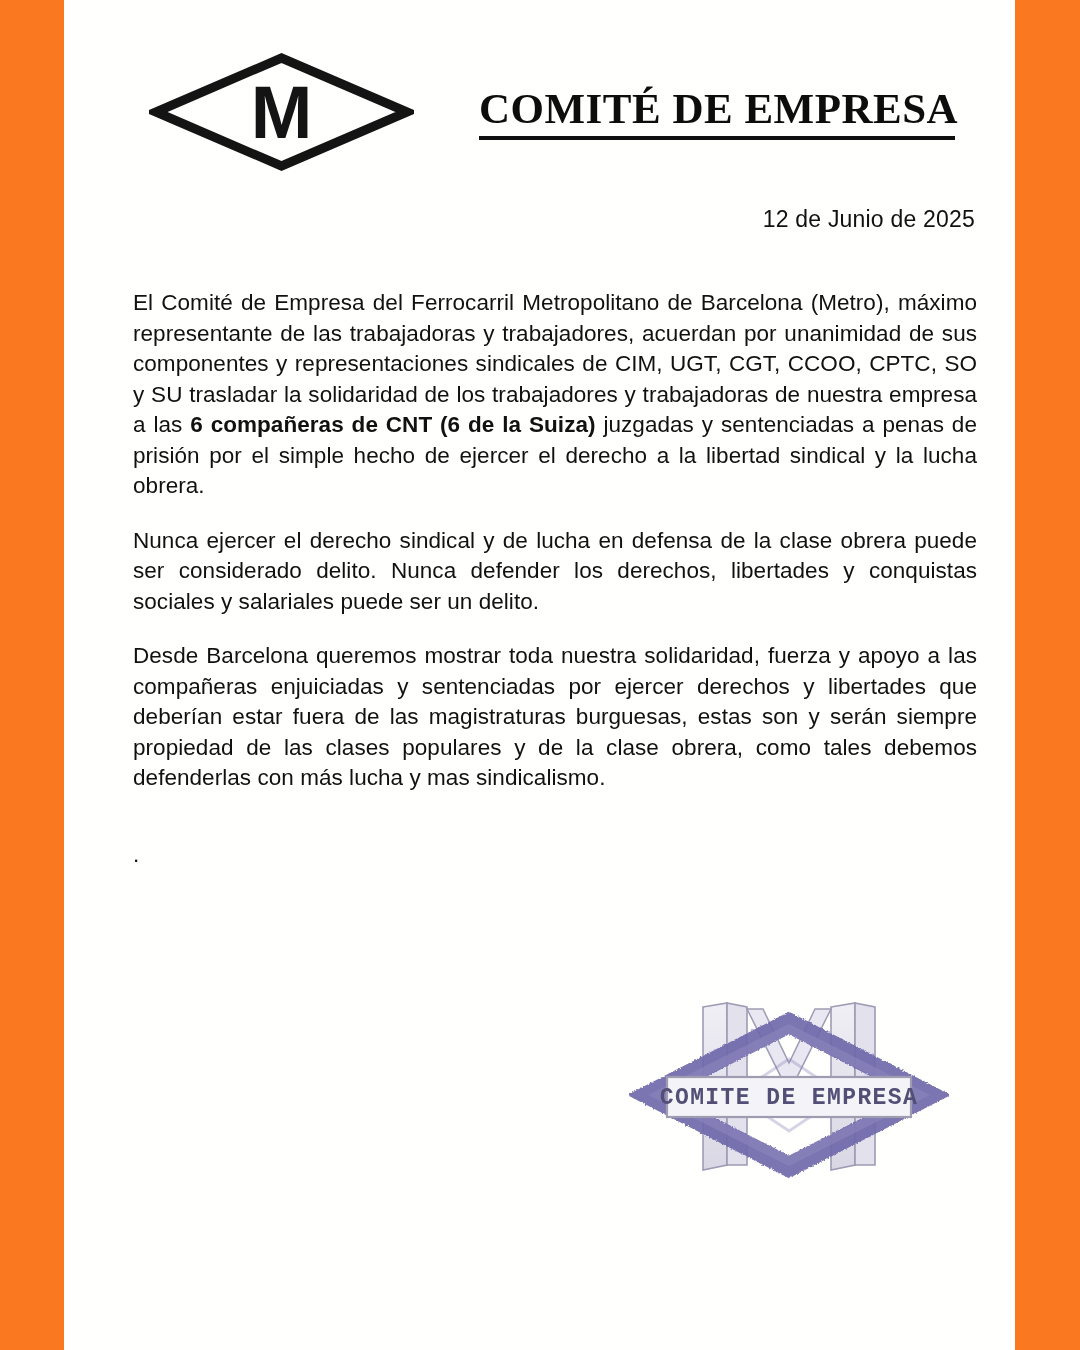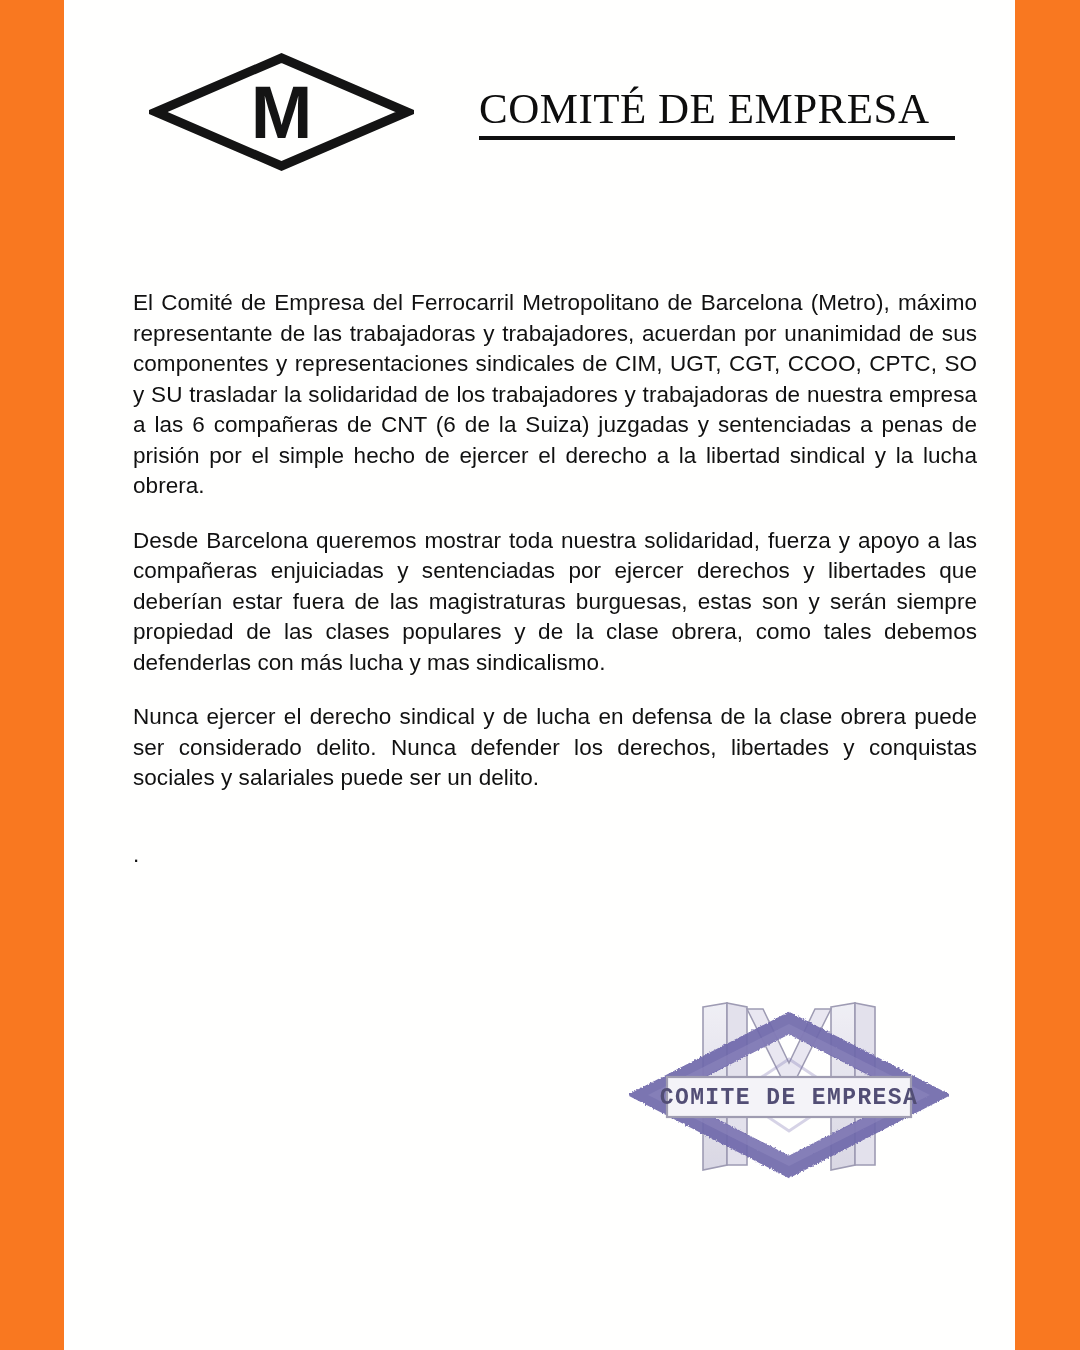--- a/index.html
+++ b/index.html
@@ -59,21 +59,21 @@
     width: 265px;
     height: 120px;
   }
   .metro-logo svg { display: block; }
 
   .doc-title {
     position: absolute;
     left: 415px;
     top: 86px;
     font-family: "Liberation Serif", serif;
-    font-weight: normal;
+    font-weight: bold;
     font-size: 43px;
     letter-spacing: 0.5px;
     color: #0d0d0d;
     white-space: nowrap;
     line-height: 1.05;
   }
   .doc-title-underline {
     position: absolute;
     left: 415px;
     top: 136px;
@@ -107,21 +107,21 @@
     text-align: justify;
     font-size: 22.5px;
     line-height: 30.5px;
     color: #111111;
     margin: 0 0 24px 0;
     letter-spacing: 0.05px;
     -webkit-hyphens: none;
     hyphens: none;
   }
   .para:last-child { margin-bottom: 0; }
-  .para b, .para strong { font-weight: normal; }
+  .para b, .para strong { font-weight: bold; }
 
   .stray-dot {
     position: absolute;
     left: 69px;
     top: 840px;
     font-size: 22.5px;
     line-height: 30.5px;
     color: #111111;
   }
 
@@ -152,25 +152,26 @@
         <svg width="265" height="120" viewBox="0 0 265 120" xmlns="http://www.w3.org/2000/svg">
           <polygon points="132.5,6 258,60 132.5,114 7,60" fill="none" stroke="#141414" stroke-width="9" stroke-linejoin="miter"></polygon>
           <text x="132.5" y="60" font-family="Liberation Sans, sans-serif" font-size="74" font-weight="bold" fill="#141414" text-anchor="middle" dominant-baseline="central">M</text>
         </svg>
       </div>
 
       <div class="doc-title">COMITÉ DE EMPRESA</div>
       <div class="doc-title-underline"></div>
     </div>
 
+    <div class="doc-date">12 de Junio de 2025</div>
 
     <div class="body-text">
       <p class="para"><span>El Comité de Empresa del Ferrocarril Metropolitano de Barcelona (Metro), máximo representante de las trabajadoras y trabajadores, acuerdan por unanimidad de sus componentes y representaciones sindicales de CIM, UGT, CGT, CCOO, CPTC, SO y SU trasladar la solidaridad de los trabajadores y trabajadoras de nuestra empresa a las </span><b>6 compañeras de CNT (6 de la Suiza)</b><span> juzgadas y sentenciadas a penas de prisión por el simple hecho de ejercer el derecho a la libertad sindical y la lucha obrera.</span></p>
+      <p class="para"><span>Nunca ejercer el derecho sindical y de lucha en defensa de la clase obrera puede ser considerado delito. Nunca defender los derechos, libertades y conquistas sociales y salariales puede ser un delito.</span></p>
       <p class="para"><span>Desde Barcelona queremos mostrar toda nuestra solidaridad, fuerza y apoyo a las compañeras enjuiciadas y sentenciadas por ejercer derechos y libertades que deberían estar fuera de las magistraturas burguesas, estas son y serán siempre propiedad de las clases populares y de la clase obrera, como tales debemos defenderlas con más lucha y mas sindicalismo.</span></p>
-      <p class="para"><span>Nunca ejercer el derecho sindical y de lucha en defensa de la clase obrera puede ser considerado delito. Nunca defender los derechos, libertades y conquistas sociales y salariales puede ser un delito.</span></p>
     </div>
 
     <div class="stray-dot">.</div>
 
     <div class="stamp">
       <svg width="320" height="210" viewBox="0 0 320 210" xmlns="http://www.w3.org/2000/svg">
         <defs>
           <linearGradient id="mFace" x1="0" y1="0" x2="0" y2="1">
             <stop offset="0%" stop-color="#EDECF3"></stop>
             <stop offset="100%" stop-color="#D3D1E0"></stop>

